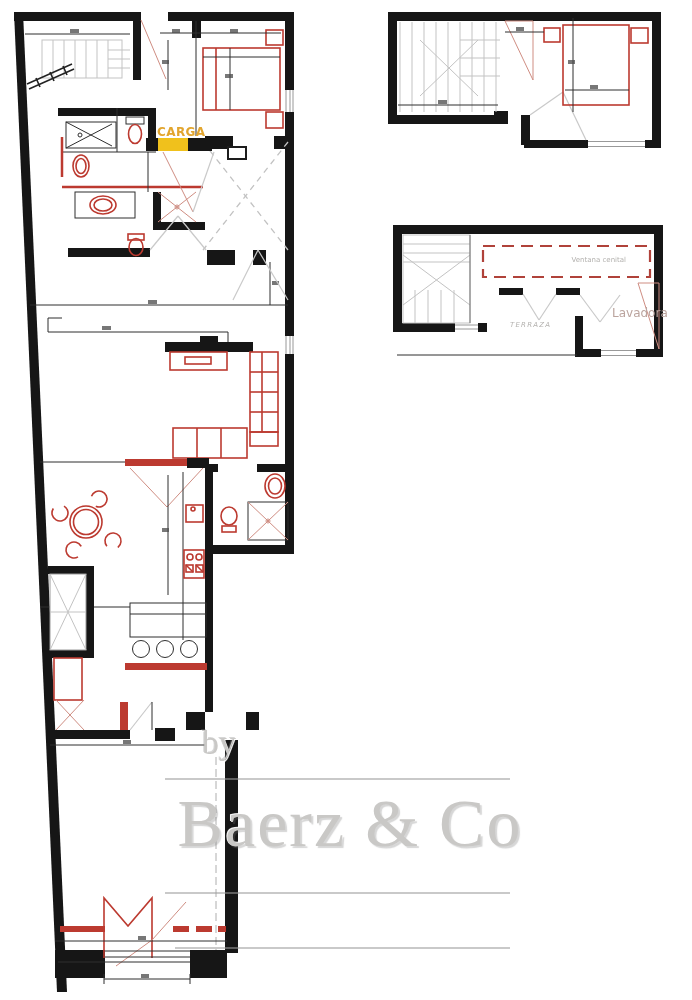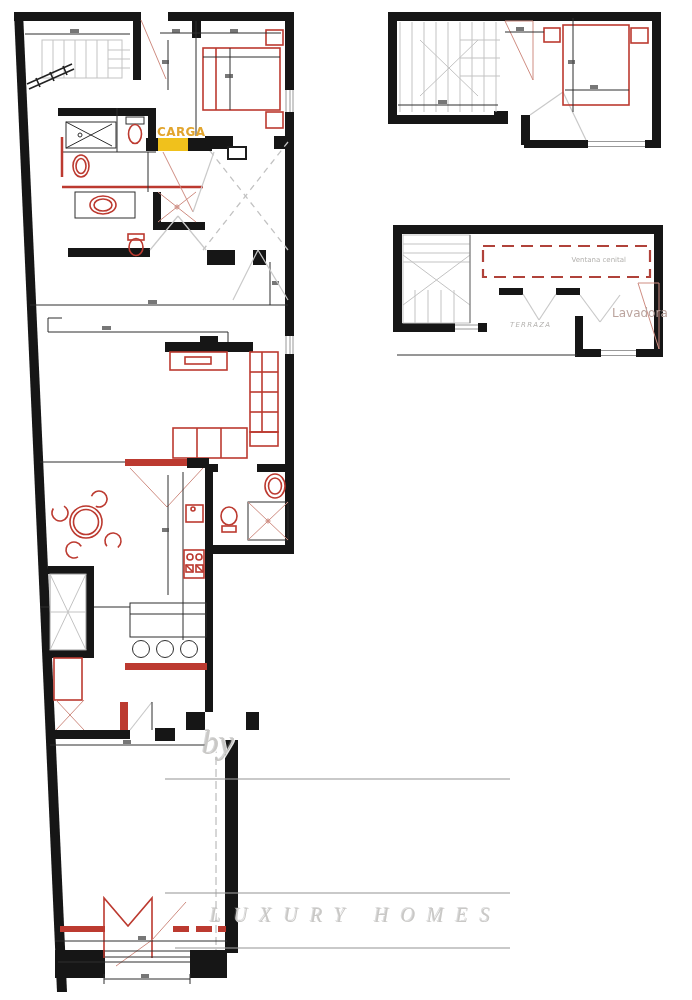--- a/index.html
+++ b/index.html
@@ -360,25 +360,25 @@
     <g>
       <line class="swing" x1="523" y1="294" x2="539" y2="320"></line>
       <line class="swing" x1="556" y1="294" x2="539" y2="320"></line>
       <line class="swing" x1="580" y1="295" x2="600" y2="322"></line>
       <line class="swing" x1="620" y1="295" x2="600" y2="322"></line>
     </g>
     <polygon points="638,283 659,283 659,349" fill="none" stroke="var(--light-red)" stroke-width="1"></polygon>
   </g>
 </svg>
 
-  <div id="watermark" style="z-index:0;font-style:italic;">
+  <div id="watermark" style="z-index:0;">
     <div id="wm-by">by</div>
     <div class="wm-line" id="wm-line1"></div>
+    <div id="wm-brand">Baerz &amp; Co</div>
     <div class="wm-line" id="wm-line2"></div>
-    <div id="wm-tagline">LUXURY HOMES</div>
     <div class="wm-line" id="wm-line3"></div>
   </div>
 
   <div class="plan-label" id="carga-label">CARGA</div>
   <div class="plan-label" id="ventana-label">Ventana cenital</div>
   <div class="plan-label" id="terraza-label">TERRAZA</div>
   <div class="plan-label" id="lavadora-label">Lavadora</div>
 
 </div>
 

